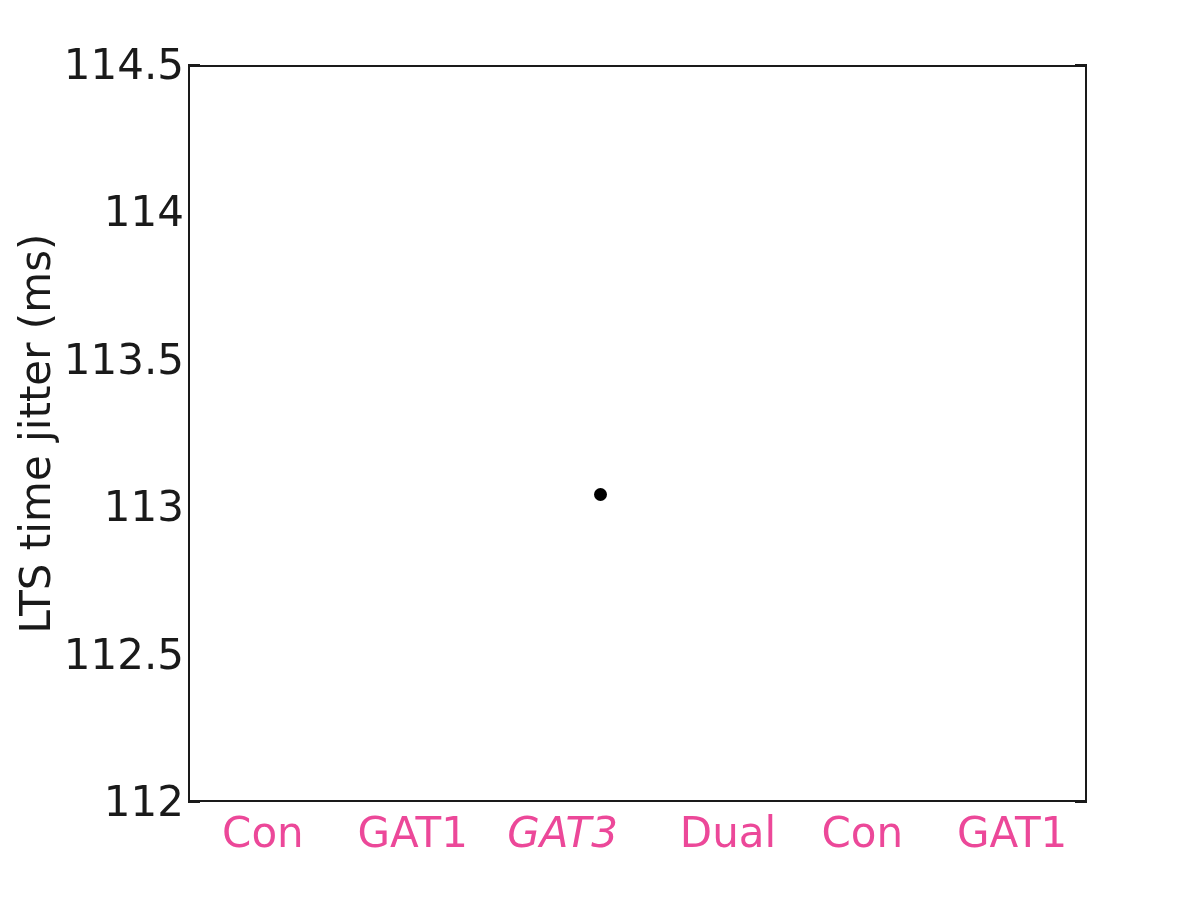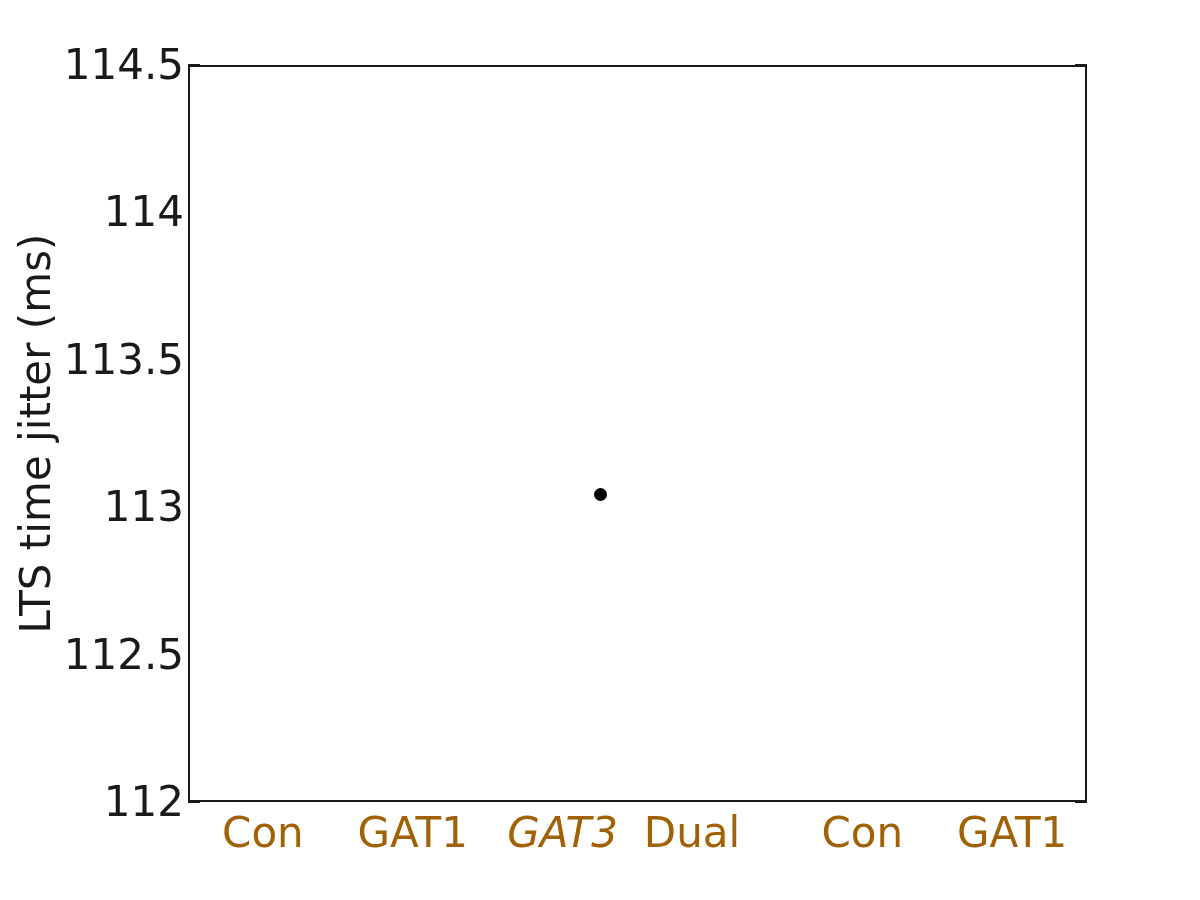--- a/index.html
+++ b/index.html
@@ -73,21 +73,21 @@
   .xtick-mark.top {
     top: 65px;
   }
   .xtick-label {
     position: absolute;
     top: 812px;
     width: 260px;
     margin-left: -130px;
     text-align: center;
     font-size: 42px;
-    color: #a16207;
+    color: #ec4899;
     line-height: 1;
     white-space: nowrap;
   }
   
   #ylabel {
     position: absolute;
     left: 0px;
     top: 0px;
     width: 737px;
     height: 52px;
@@ -134,21 +134,21 @@
       <div class="xtick-mark top" style="left: 261.917px;"></div>
       <div class="xtick-label" style="left: 262.917px;">Con</div>
       <div class="xtick-mark" style="left: 411.75px;"></div>
       <div class="xtick-mark top" style="left: 411.75px;"></div>
       <div class="xtick-label" style="left: 412.75px;">GAT1</div>
       <div class="xtick-mark" style="left: 561.583px;"></div>
       <div class="xtick-mark top" style="left: 561.583px;"></div>
       <div class="xtick-label" style="left: 562.583px; font-style: italic;">GAT3</div>
       <div class="xtick-mark" style="left: 711.417px;"></div>
       <div class="xtick-mark top" style="left: 711.417px;"></div>
-      <div class="xtick-label" style="left: 692px;">Dual</div>
+      <div class="xtick-label" style="left: 728px;">Dual</div>
       <div class="xtick-mark" style="left: 861.25px;"></div>
       <div class="xtick-mark top" style="left: 861.25px;"></div>
       <div class="xtick-label" style="left: 862.25px;">Con</div>
       <div class="xtick-mark" style="left: 1011.08px;"></div>
       <div class="xtick-mark top" style="left: 1011.08px;"></div>
       <div class="xtick-label" style="left: 1012.08px;">GAT1</div>
     </div>
 
   <div id="plot-area">
     <div id="data-layer">

